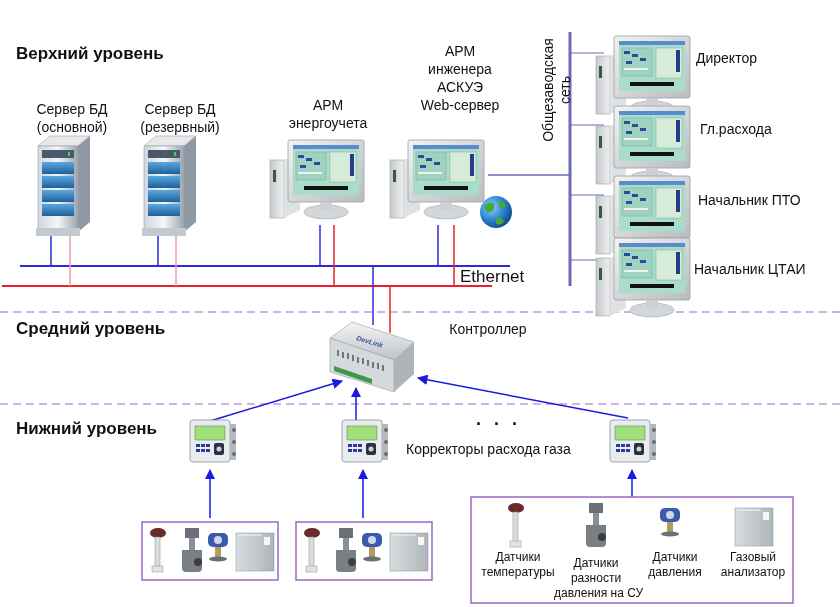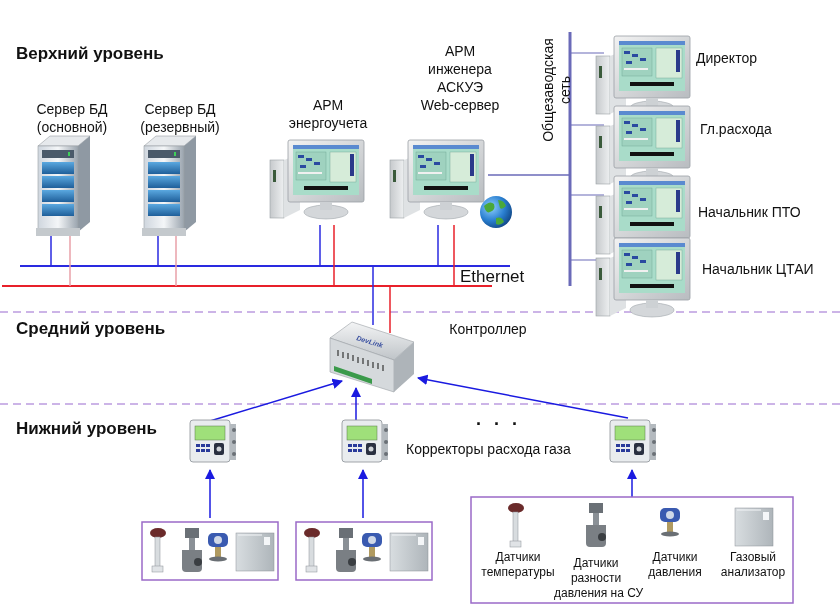--- a/index.html
+++ b/index.html
@@ -241,22 +241,22 @@
       <div>Web-сервер</div>
   </div>
 
   <div class="vtext" style="left:490px;top:72px;width:136px;height:36px;">
     <div>Общезаводская</div>
       <div>сеть</div>
   </div>
 
   <div class="lbl" style="left:696px;top:49px;text-align:left;">Директор</div>
   <div class="lbl" style="left:700px;top:120px;text-align:left;">Гл.расхода</div>
-  <div class="lbl" style="left:698px;top:191px;text-align:left;margin-top:12px;">Начальник ПТО</div>
-  <div class="lbl" style="left:694px;top:260px;text-align:left;margin-left:8px;">Начальник ЦТАИ</div>
+  <div class="lbl" style="left:698px;top:191px;text-align:left;">Начальник ПТО</div>
+  <div class="lbl" style="left:694px;top:260px;text-align:left;">Начальник ЦТАИ</div>
 
   <div class="lbl" style="left:460px;top:268px;font-size:17px;">Ethernet</div>
 
   <div class="lbl" style="left:428px;top:320px;width:120px;">
     <div>Контроллер</div>
   </div>
 
   <div class="lbl" style="left:476px;top:410px;font-size:18px;font-weight:bold;letter-spacing:4px;">. . .</div>
   <div class="lbl" style="left:406px;top:440px;">Корректоры расхода газа</div>
 

